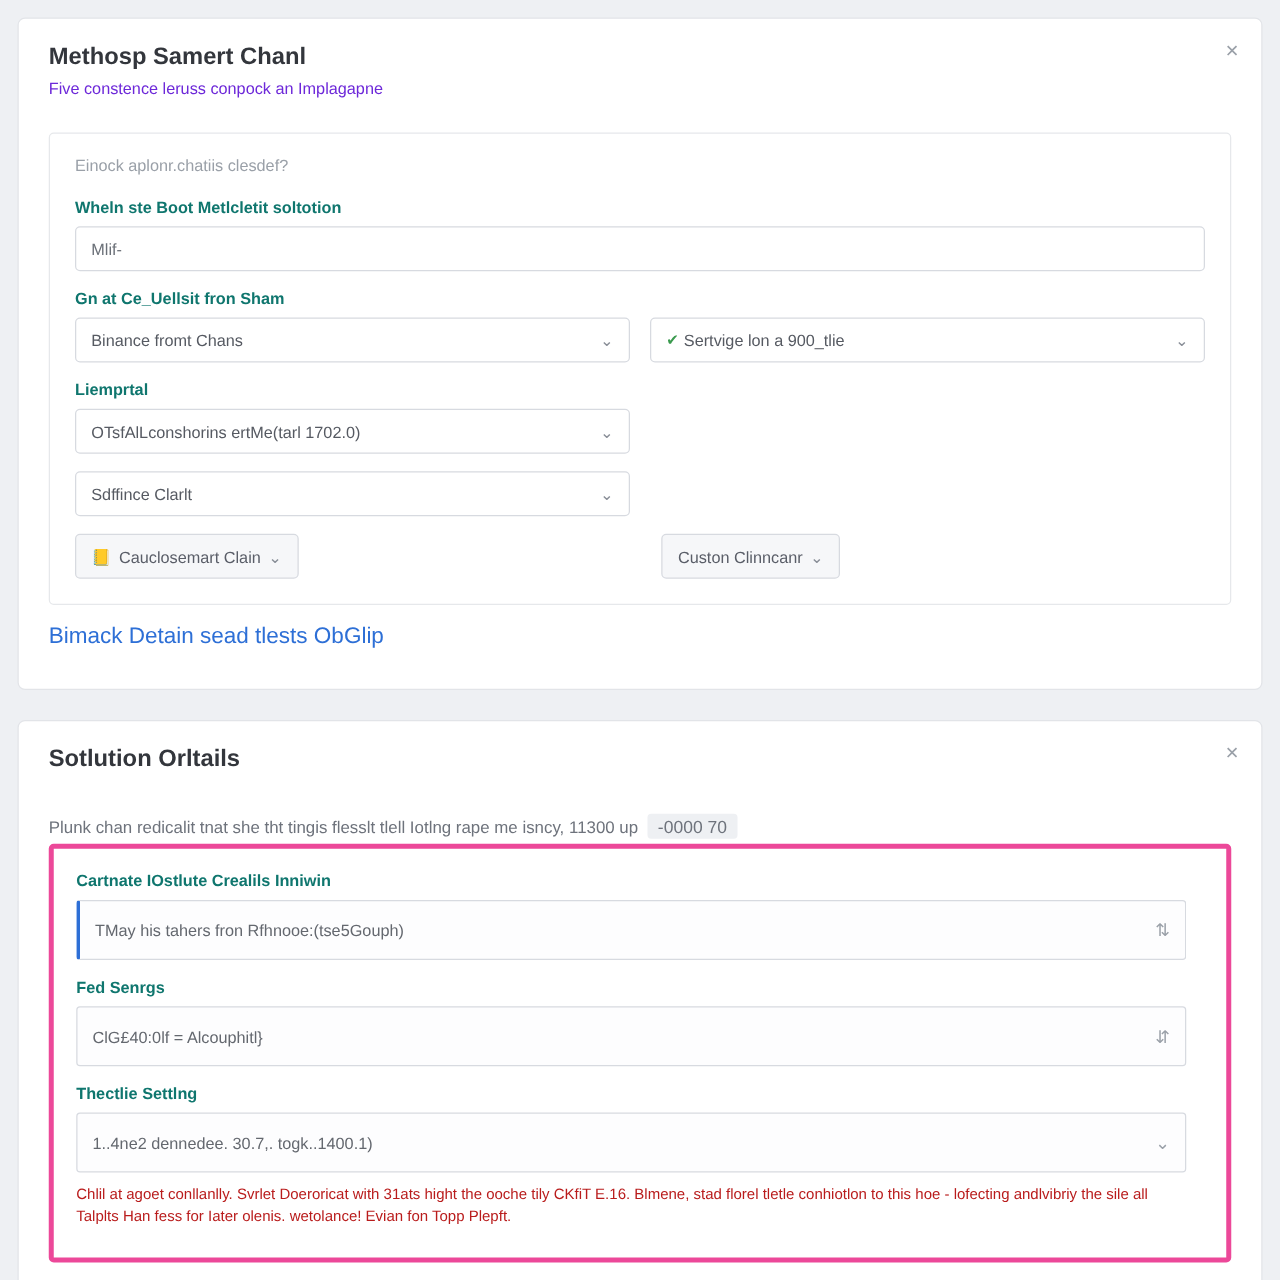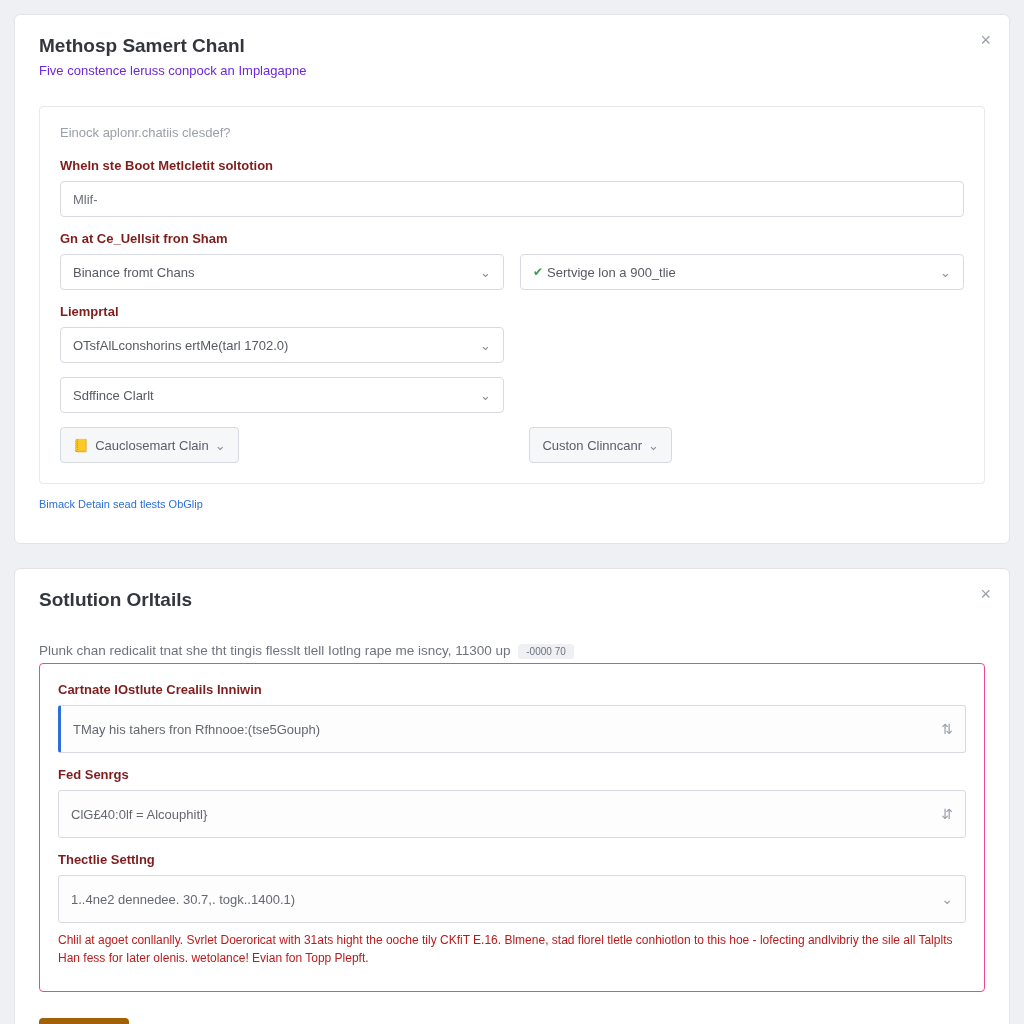--- a/index.html
+++ b/index.html
@@ -48,21 +48,21 @@
   padding: 18px 20px 20px 20px;
 }
 .box-hint {
   font-size: 13px;
   color: #9aa0a8;
   margin-bottom: 18px;
 }
 .label {
   font-size: 13px;
   font-weight: 600;
-  color: #7f1d1d;
+  color: #0f766e;
   margin-bottom: 8px;
   display: block;
 }
 .field {
   width: 100%;
   height: 36px;
   border: 1px solid #d7dae0;
   border-radius: 4px;
   padding: 0 12px;
   font-size: 13px;
@@ -89,37 +89,37 @@
   color: #5a5e68;
   display: inline-flex;
   align-items: center;
   gap: 6px;
   cursor: pointer;
 }
 .btn-row { display: flex; gap: 12px; margin-top: 8px; }
 .btn-row .spacer { flex: 1; }
 .link {
   color: #2d6fd6;
-  font-size: 11px;
+  font-size: 18px;
   margin-top: 14px;
   display: inline-block;
   cursor: pointer;
 }
 .body2-lead {
   font-size: 13.5px;
   color: #6e737c;
   padding: 14px 24px 4px 24px;
 }
 .badge {
   display: inline-block;
   background: #eef0f3;
   color: #6e737c;
   padding: 2px 8px;
   border-radius: 3px;
-  font-size: 10px;
+  font-size: 14px;
   margin-left: 4px;
 }
 .section2 {
   padding: 0 24px 10px 24px;
 }
 .section2 .label { margin-top: 14px; }
 .bar-field {
   border: 1px solid #d7dae0;
   border-left: 3px solid #2d6fd6;
   border-radius: 3px;
@@ -152,23 +152,23 @@
   background: #a16207;
   color: #fff;
   border: none;
   height: 32px;
   padding: 0 14px;
   border-radius: 4px;
   font-size: 13px;
   cursor: pointer;
 }
 .inner-box2 {
-  border: 1px solid #ec4899;
-  border-radius: 4px;
-  padding: 4px 18px 18px 18px;
+  border: 4px solid #ec4899;
+  border-radius: 4px;
+  padding: 4px 32px 18px 18px;
 }
 .check-prefix { color:#3a9a4e; margin-right:4px; font-size:12px; }
 </style>
 </head>
 <body>
 
 <div class="panel">
   <div class="panel-head">
     <div class="panel-title">Methosp Samert Chanl</div>
     <div class="panel-sub">Five constence leruss conpock an Implagapne</div>

